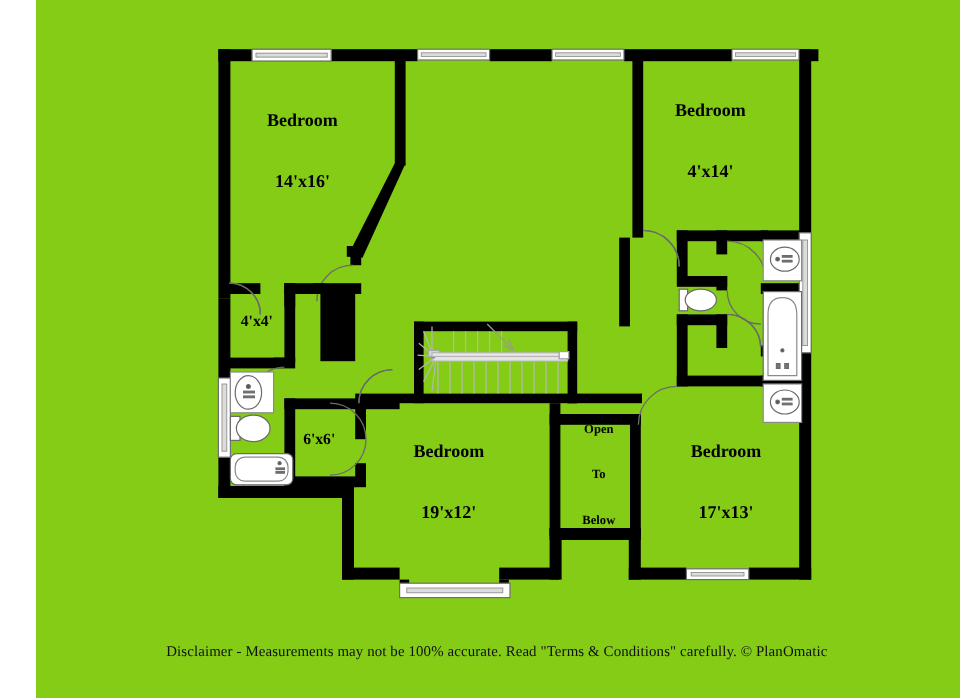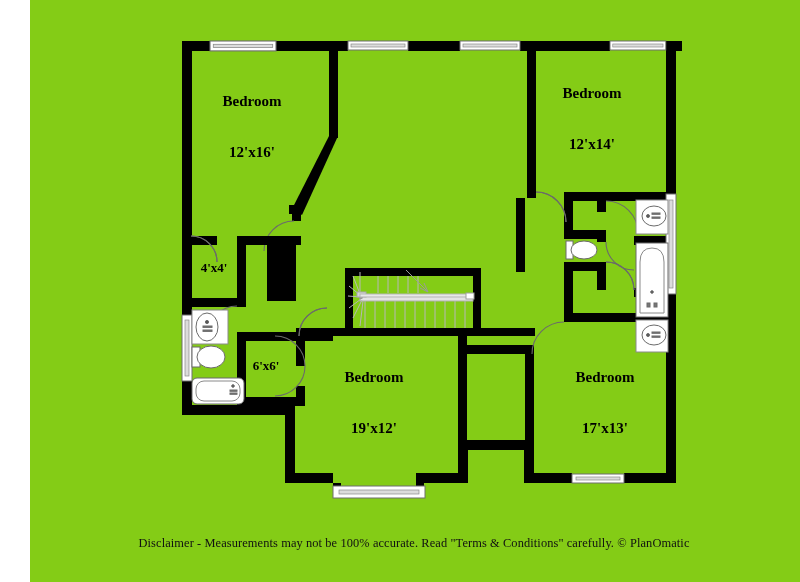--- a/index.html
+++ b/index.html
@@ -317,41 +317,46 @@
 
       <rect x="330" y="294" width="113" height="3" fill="#e8e8e8" stroke="#b5b5b5"></rect>
       <rect x="436" y="293" width="8" height="6" fill="#ffffff" stroke="#9e9e9e"></rect>
     </g>
   </svg>
 
   <div class="label-layer">
 
     <div class="room-label lbl-big" style="left:222px; top:127px;">
       <span class="rl-name">Bedroom</span>
-      <span class="rl-dim">12'x16'</span>
+      <span class="rl-dim">14'x16'</span>
     </div>
 
 
     <div class="room-label lbl-big" style="left:562px; top:119px;">
       <span class="rl-name">Bedroom</span>
-      <span class="rl-dim">12'x14'</span>
+      <span class="rl-dim">4'x14'</span>
     </div>
 
     <div class="room-label lbl-big" style="left:344px; top:403px;">
       <span class="rl-name">Bedroom</span>
       <span class="rl-dim">19'x12'</span>
     </div>
 
     <div class="room-label lbl-big" style="left:575px; top:403px;">
       <span class="rl-name">Bedroom</span>
       <span class="rl-dim">17'x13'</span>
     </div>
 
     <div class="size-label" style="left:184px; top:268px;">4'x4'</div>
 
     <div class="size-label" style="left:236px; top:366px;">6'x6'</div>
 
+    <div class="stack-label" style="left:469px; top:397px;">
+      <span>Open</span>
+      <span>To</span>
+      <span>Below</span>
+    </div>
 
   </div>
 
   <div id="disclaimer">Disclaimer - Measurements may not be 100% accurate. Read "Terms &amp; Conditions" carefully. © PlanOmatic</div>
 
 </div>
 
 </body></html>

